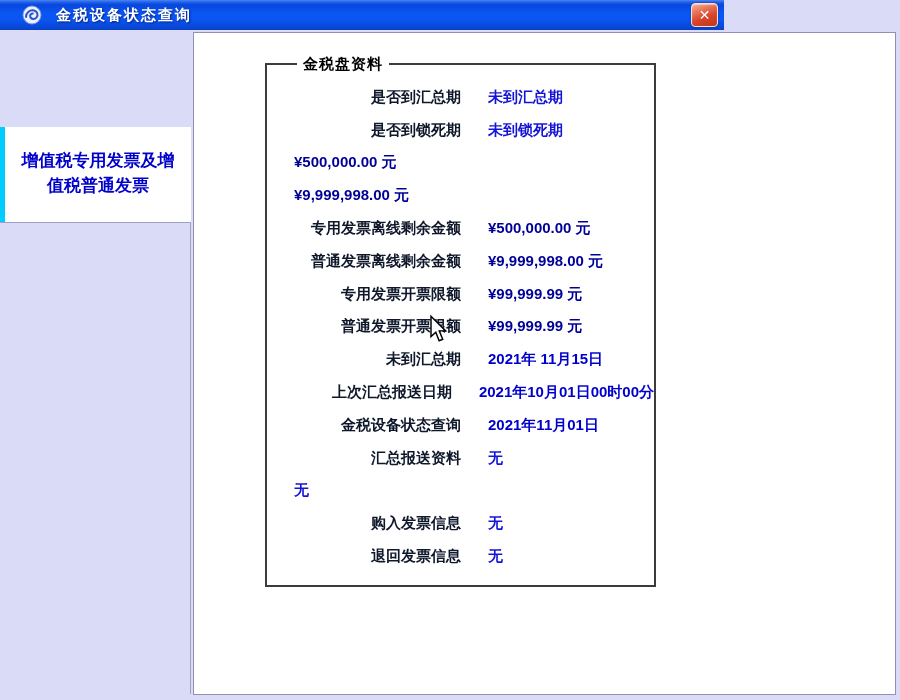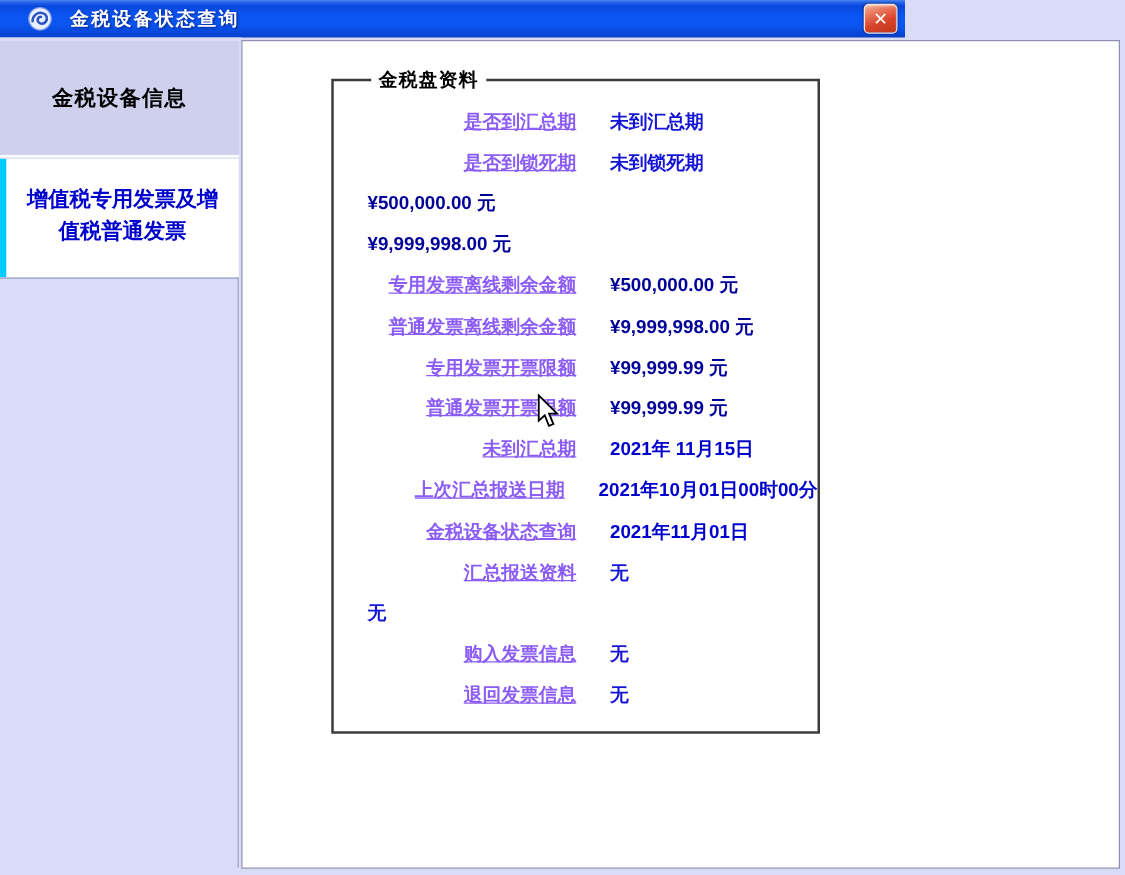--- a/index.html
+++ b/index.html
@@ -61,21 +61,21 @@
   .group-box{
     position:absolute;left:71px;top:30px;width:391px;height:524px;
     border:2px solid #3c3c3c;background:#fff;
   }
   .group-title{
     position:absolute;top:-10px;left:30px;background:#fff;padding:0 6px;
     font-size:15px;font-weight:bold;color:#000;letter-spacing:1px;
   }
   .rows{position:absolute;left:0;right:0;top:16px;}
   .field-row{display:flex;align-items:center;height:32.8px;font-size:15px;font-weight:bold;}
-  .field-row .lab{width:194px;text-align:right;color:#8b5cf6;white-space:nowrap;text-decoration:underline;}
+  .field-row .lab{width:194px;text-align:right;color:#0f172a;white-space:nowrap;}
   .field-row .val{margin-left:27px;color:var(--value-blue);white-space:nowrap;}
   .field-row .val.amount{color:var(--amount-navy);}
   .field-row .val.date{color:var(--value-blue);}
   .field-row .val.status,.field-row .val.none{color:#1414d6;}
 
   
   .cursor{position:absolute;left:429px;top:315px;pointer-events:none;}
 </style>
 </head>
 <body>
@@ -87,23 +87,20 @@
       <circle cx="10" cy="10" r="9" fill="#e9efff" stroke="#7d9ae0" stroke-width="1"></circle>
       <path d="M4,12 C4,7.5 8,4.5 12,5.5 C15.5,6.4 16.5,10 14.5,12.5 C12.8,14.6 9.5,14.4 8.4,12.2 C7.5,10.4 8.8,8.4 10.8,8.5" fill="none" stroke="#2a52c8" stroke-width="2" stroke-linecap="round"></path>
     </svg>
     <span class="win-title">金税设备状态查询</span>
     <div class="close-btn">
       <span>✕</span>
     </div>
   </div>
 
   <div class="sidebar">
-    <div class="side-item plain">
-      <span class="lbl">金税设备信息</span>
-    </div>
     <div class="side-item selected">
       <span class="lbl">增值税专用发票及增值税普通发票</span>
     </div>
     <div class="side-filler"></div>
   </div>
 
   <div class="main-panel">
     <div class="group-box">
       <span class="group-title">金税盘资料</span>
       <div class="rows">

